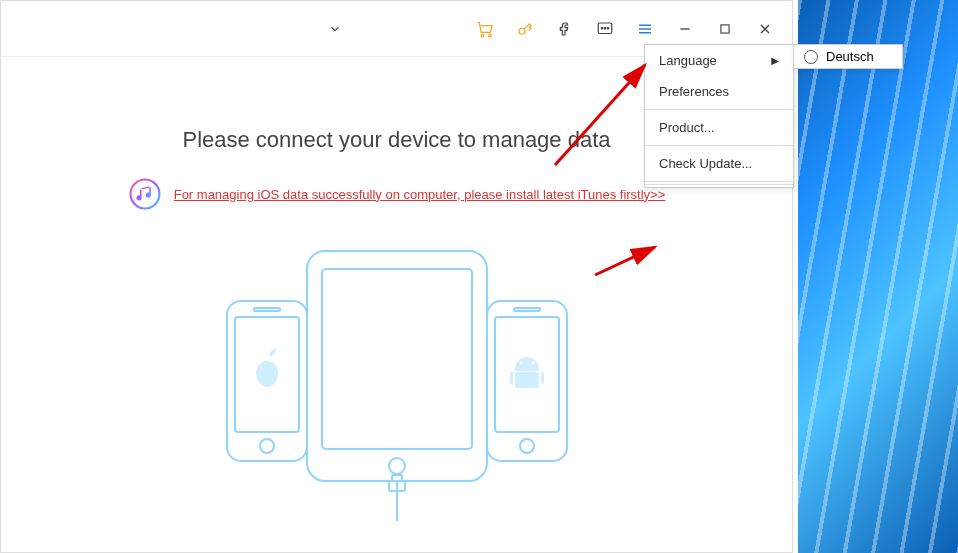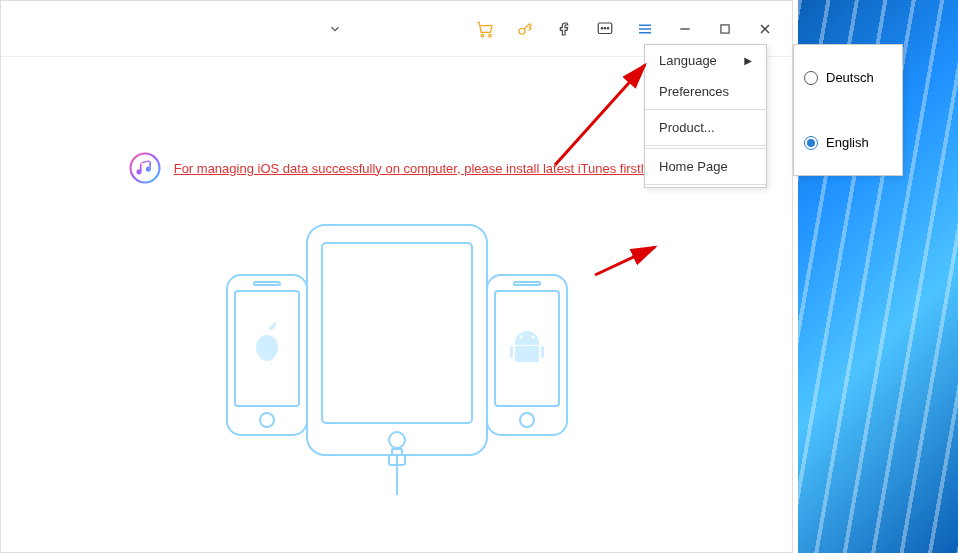--- a/index.html
+++ b/index.html
@@ -38,35 +38,35 @@
 }
 .main h1 { font-weight: 400; font-size: 22px; color:#444; }
 .itunes-row { display:flex; align-items:center; justify-content:center; gap:12px; margin-top:24px; }
 .itunes-badge { width:34px; height:34px; border-radius:50%; display:flex; align-items:center; justify-content:center; }
 .itunes-link { color:#d33; text-decoration: underline; font-size: 13px; }
 .devices { margin-top: 30px; display:flex; justify-content:center; }
 .devices svg { max-width: 420px; }
 
 
 .menu {
-  position: absolute; left: 644px; top: 44px; width: 123px;
+  position: absolute; left: 644px; top: 44px; width: 150px;
   background:#fff; border:1px solid #ccc; z-index:5;
   font-size: 13px; color:#333; box-shadow: 2px 2px 6px rgba(0,0,0,0.1);
 }
 .menu-item { padding: 8px 14px; cursor:pointer; display:flex; align-items:center; justify-content:space-between; }
 .menu-sep { height:1px; background:#ddd; margin:2px 0; }
 .submenu-caret { font-size: 10px; }
 
 
 .submenu {
   position:absolute; left: 793px; top: 44px; width: 110px;
   background:#fff; border:1px solid #ccc; z-index:6;
   font-size:13px; box-shadow: 2px 2px 6px rgba(0,0,0,0.1);
 }
-.lang-row { display:flex; align-items:center; gap:8px; padding:25px 10px; cursor:pointer;text-align:center; }
+.lang-row { display:flex; align-items:center; gap:8px; padding:4px 10px; cursor:pointer;text-align:center; }
 .radio { width:14px; height:14px; border:1.5px solid #555; border-radius:50%; display:inline-flex; align-items:center; justify-content:center; }
 .radio.sel { border-color:#2b7cd3; }
 .radio.sel::after { content:""; width:8px; height:8px; background:#2b7cd3; border-radius:50%; }
 
 
 .arrow { position:absolute; z-index:7; pointer-events:none; }
 </style>
 </head>
 <body>
 
@@ -126,20 +126,21 @@
     </div>
     <div class="tb-icon">
       <svg width="16" height="16" viewBox="0 0 24 24" fill="none" stroke="currentColor" stroke-width="2">
           <line x1="6" y1="6" x2="18" y2="18"></line>
           <line x1="18" y1="6" x2="6" y2="18"></line>
         </svg>
     </div>
   </div>
 
   <div class="main">
+    <h1>Please connect your device to manage data</h1>
     <div class="itunes-row">
       <span class="itunes-badge">
         <svg width="34" height="34" viewBox="0 0 40 40">
           <defs>
             <linearGradient id="ig" x1="0" y1="0" x2="1" y2="1">
               <stop offset="0" stop-color="#ff5fa2"></stop>
                 <stop offset="0.5" stop-color="#a05cff"></stop>
                 <stop offset="1" stop-color="#3fc7ff"></stop>
             </linearGradient>
           </defs>
@@ -196,35 +197,31 @@
     <span class="submenu-caret">▶</span>
   </div>
   <div class="menu-item">
       <span>Preferences</span>
     </div>
   <div class="menu-sep"></div>
   <div class="menu-item">
       <span>Product...</span>
     </div>
   <div class="menu-sep"></div>
-  <div class="menu-sep"></div>
-  <div class="menu-item">
-      <span>Home Page</span>
-    </div>
+  <div class="menu-item">
+      <span>Check Update...</span>
+    </div>
+  <div class="menu-sep"></div>
   <div class="menu-sep"></div>
 </div>
 
 <div class="submenu">
   <div class="lang-row">
     <span class="radio"></span>
     <span>Deutsch</span>
-  </div>
-  <div class="lang-row">
-    <span class="radio sel"></span>
-    <span>English</span>
   </div>
 </div>
 
 <svg class="arrow" style="left:545px; top:55px;" width="120" height="120">
   <defs>
       <marker id="ah1" markerWidth="10" markerHeight="10" refX="8" refY="3" orient="auto">
         <path d="M0,0 L0,6 L9,3 z" fill="#d00"></path>
       </marker>
     </defs>
   <line x1="10" y1="110" x2="100" y2="10" stroke="#d00" stroke-width="3" marker-end="url(#ah1)"></line>

